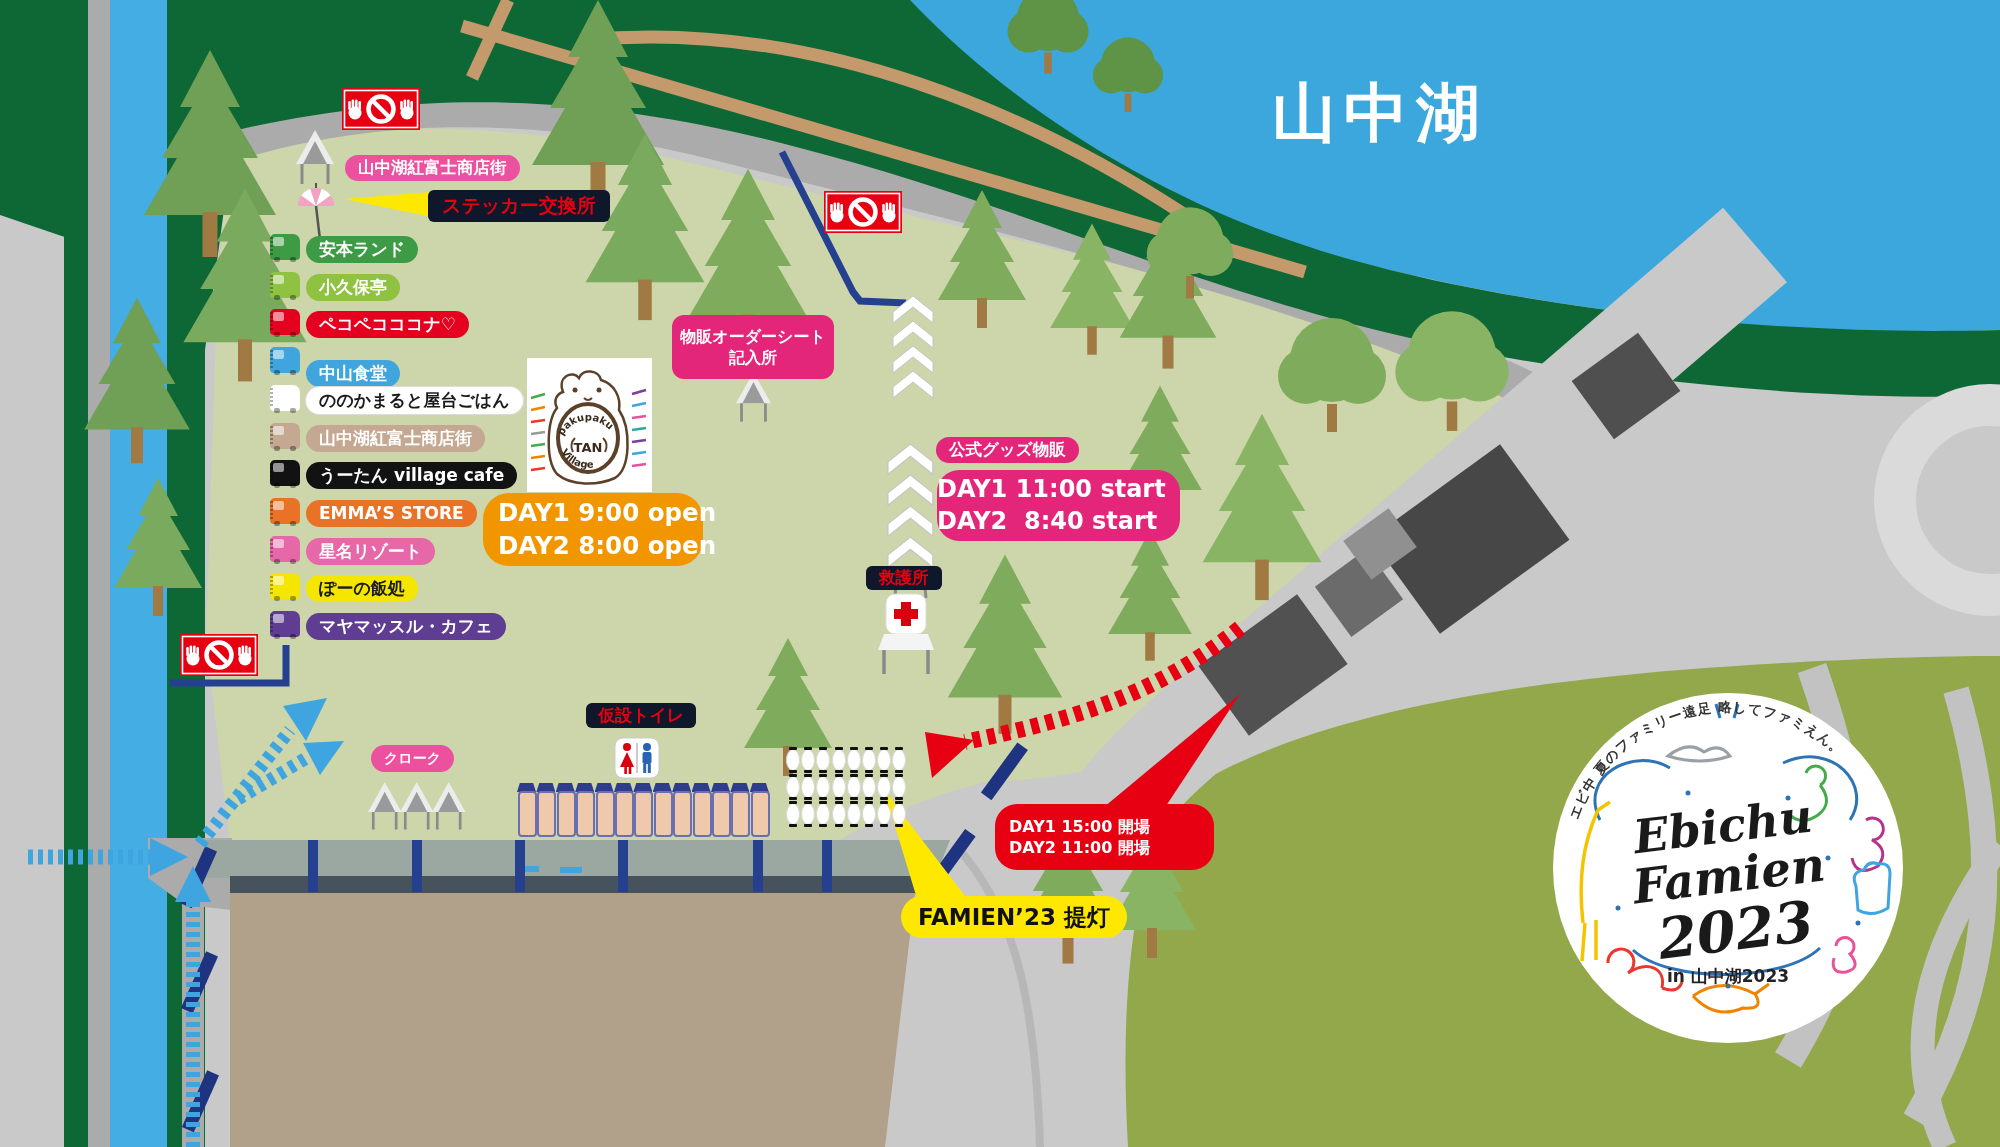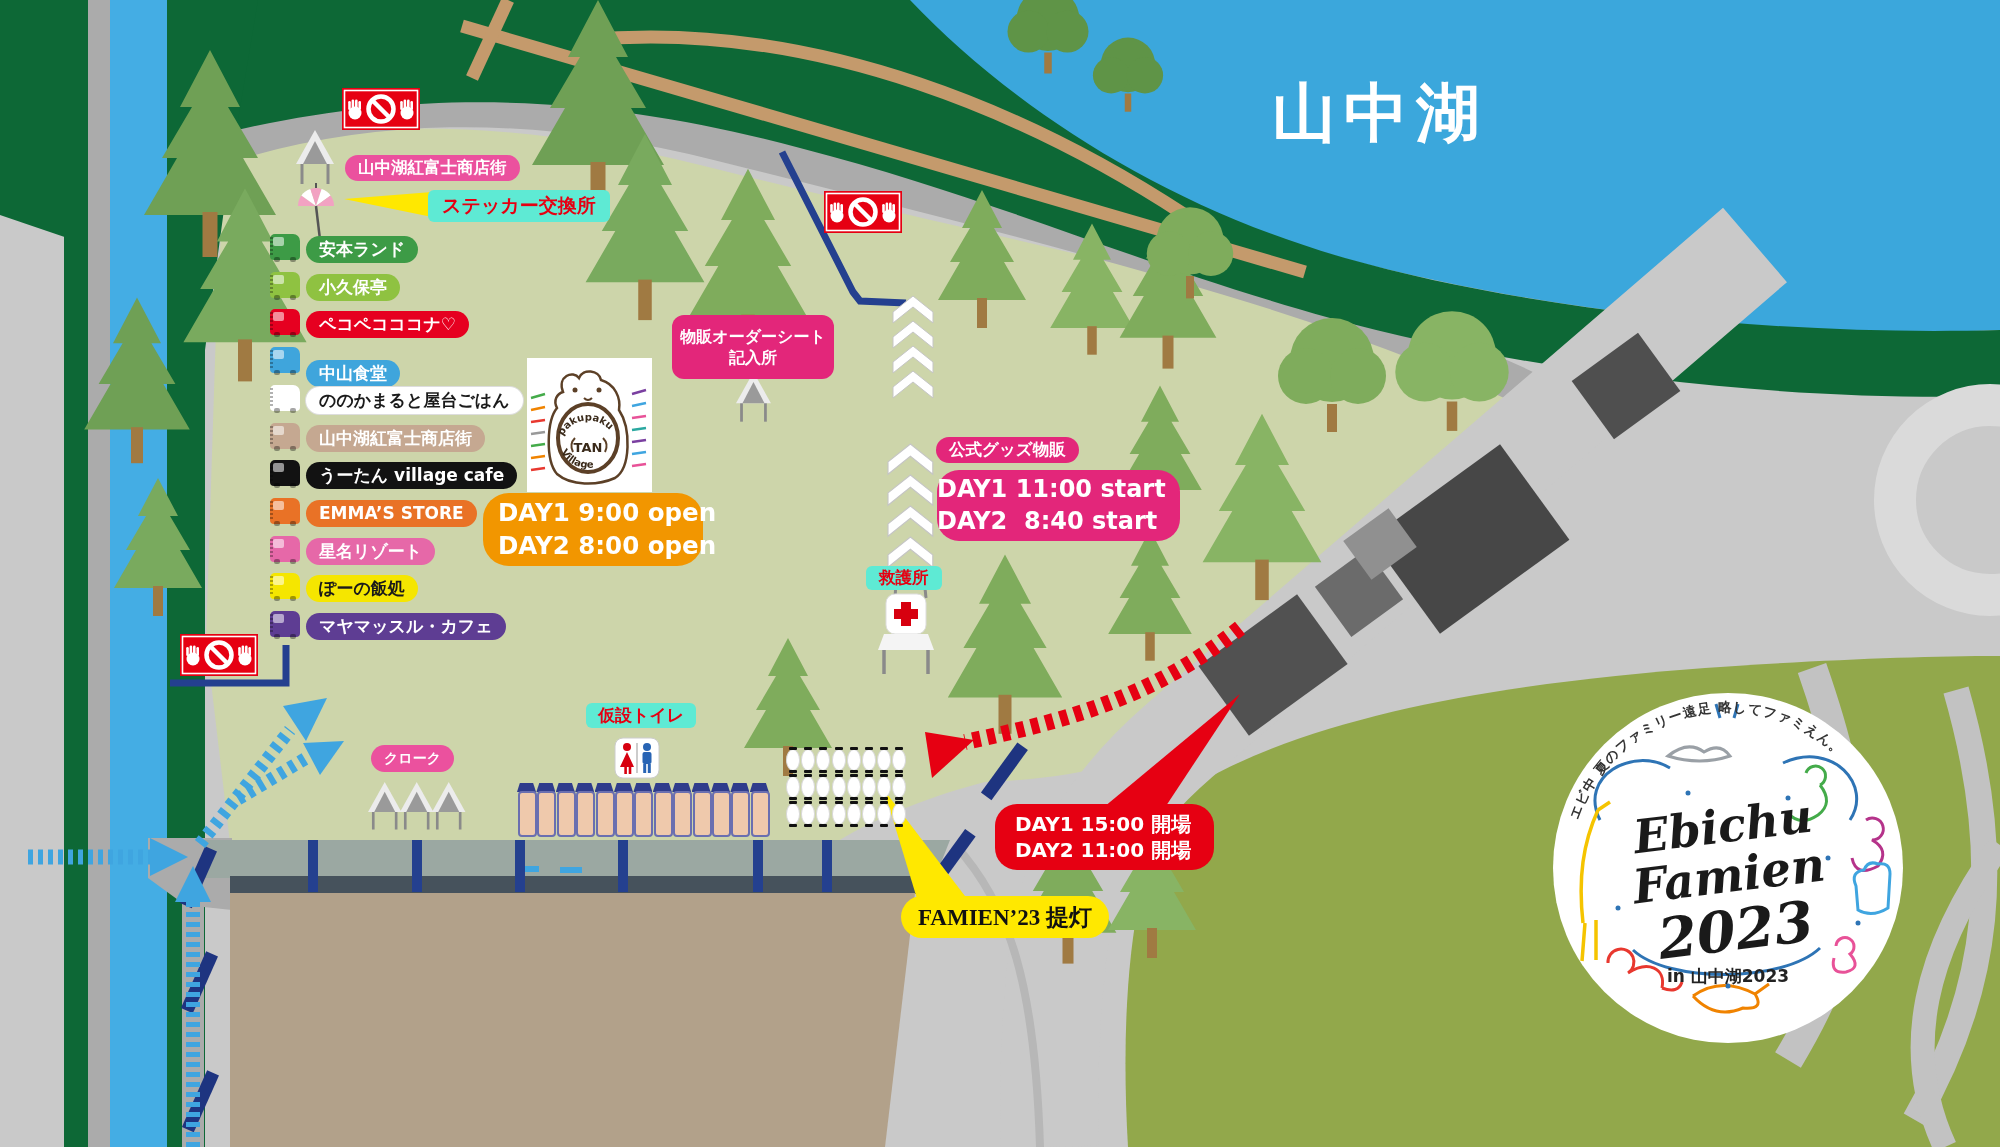--- a/index.html
+++ b/index.html
@@ -7,22 +7,22 @@
          font-family:"DejaVu Sans",sans-serif;}
   #terrain{position:absolute;left:0;top:0;z-index:1;}
   #overlay{position:absolute;left:0;top:0;width:2000px;height:1147px;z-index:3;}
   .lbl{position:absolute;display:flex;align-items:center;justify-content:center;
        font-weight:bold;white-space:nowrap;z-index:5;box-sizing:border-box;text-align:right;}
   .pill{border-radius:999px;padding:0 13px;}
   .box{border-radius:22px;flex-direction:column;align-items:flex-start;justify-content:center;}
   .box div{white-space:pre;line-height:1.32;}
   .pink{background:#EB519E;color:#fff;}
   .deeppink{background:#E3267A;color:#fff;}
-  .yellow{background:#5eead4;color:#E60012;}
-  .yellowblk{background:#FFE800;color:#111;font-family:Liberation Serif, serif;}
+  .yellow{background:#0f172a;color:#E60012;}
+  .yellowblk{background:#FFE800;color:#111;}
   .redbox{background:#E60012;color:#fff;}
   .orangebox{background:#F29600;color:#fff;}
   .lake-title{position:absolute;left:1272px;top:70px;font-size:64px;font-weight:bold;
               color:#fff;letter-spacing:8px;z-index:5;font-family:Liberation Serif, serif;}
   
   .truck{position:absolute;width:30px;height:26px;border-radius:5px 7px 4px 4px;z-index:5;}
   .truck .win{position:absolute;left:3px;top:3px;width:11px;height:9px;
               background:rgba(255,255,255,.55);border-radius:2px;}
   .truck .grill{position:absolute;left:0;top:3px;width:3px;height:19px;
               background:repeating-linear-gradient(to bottom,rgba(0,0,0,.3) 0 2px,transparent 2px 4px);}
@@ -497,18 +497,18 @@
 </div>
 
 <div class="lbl pill yellow" style="left:866px;top:566px;height:24px;font-size:16.5px;border-radius:6px">救護所</div>
 
 <div class="lbl yellow" style="left:586px;top:703px;height:25px;font-size:17px;padding:0 12px;border-radius:6px">仮設トイレ</div>
 
 <div class="lbl pill pink" style="left:371px;top:745px;height:27px;font-size:14px">クローク</div>
 
 <div class="lbl yellowblk" style="left:901px;top:896px;height:42px;font-size:23px;padding:0 17px;border-radius:21px">FAMIEN’23 提灯</div>
 
-<div class="lbl box redbox" style="left:995px;top:804px;width:219px;height:66px;padding-left:20px;font-size:20px">
+<div class="lbl box redbox" style="left:995px;top:804px;width:219px;height:66px;padding-left:14px;font-size:16px">
   <div>DAY1 15:00 開場</div>
   <div>DAY2 11:00 開場</div>
 </div>
 
 </div>
 
 </body></html>

